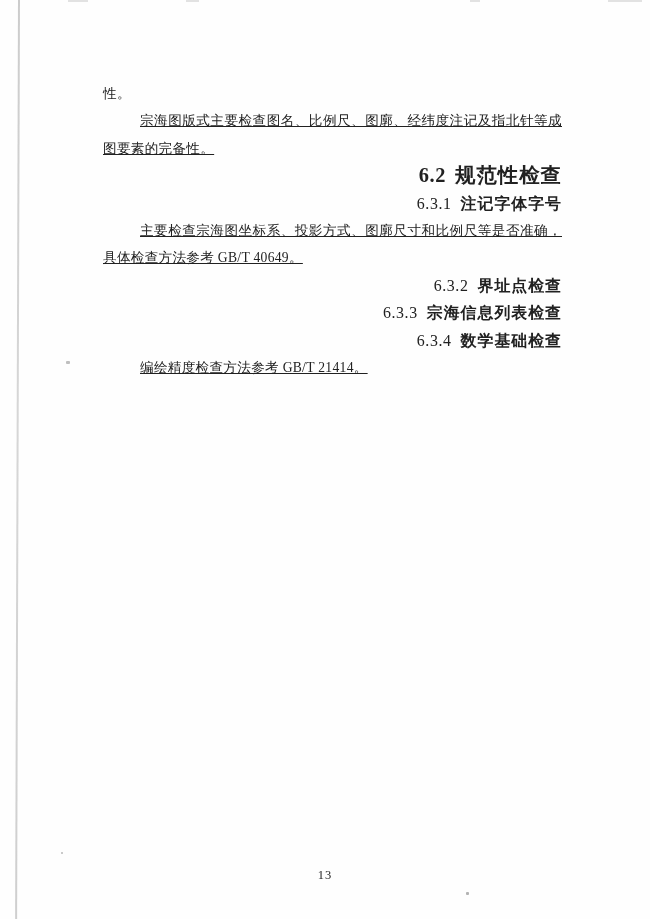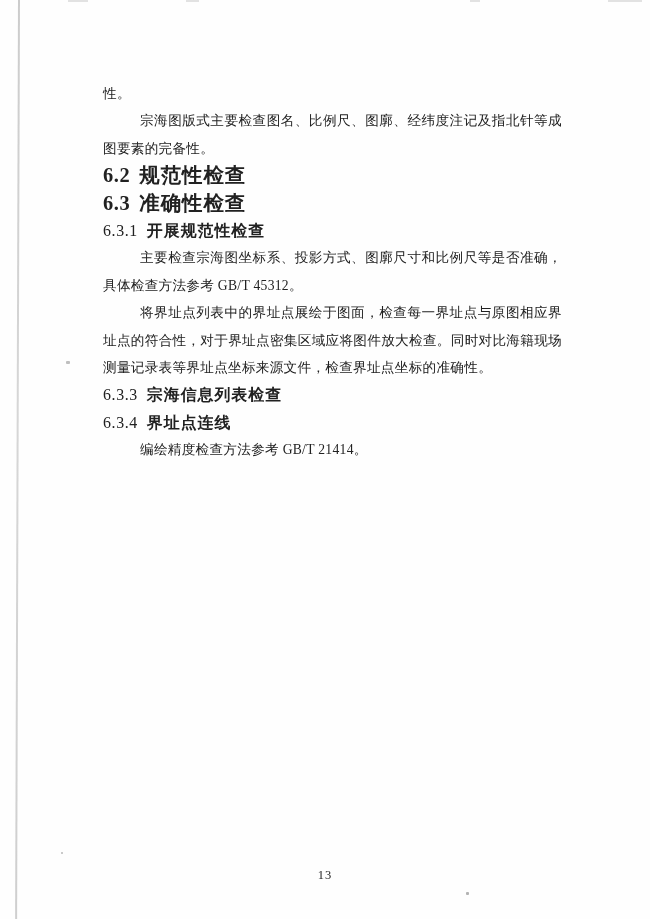--- a/index.html
+++ b/index.html
@@ -51,25 +51,25 @@
     top: 80px;
     width: 459px;
     color: #212121;
     font-size: 13.6px;
     line-height: 27.4px;
     text-align: justify;
     text-justify: inter-character;
     letter-spacing: 0.3px;
   }
   .para { margin: 0; }
-  .para.indent { text-indent: 37px; }
+  .para.indent { text-indent: 37px; text-decoration: underline; }
   .heading {
     margin: 0;
     font-weight: bold;
-    text-align: left;
+    text-align: right;
   }
   .heading .hnum {
     display: inline-block;
     margin-right: 9px;
     letter-spacing: 0.6px;
   }
   .heading.h3 .hnum { font-weight: normal; }
   .heading .htitle {
     font-family: "Liberation Sans", "DejaVu Sans", sans-serif;
     letter-spacing: 1px;
@@ -101,33 +101,32 @@
 
   <div class="content">
 
     <p class="para">性。</p>
 
     <p class="para indent">宗海图版式主要检查图名、比例尺、图廓、经纬度注记及指北针等成图要素的完备性。</p>
 
     <h2 class="heading h2"><span class="hnum">6.2</span><span class="htitle">规范性检查</span></h2>
 
 
-    <h2 class="heading h2"><span class="hnum">6.3</span><span class="htitle">准确性检查</span></h2>
 
-    <h3 class="heading h3"><span class="hnum">6.3.1</span><span class="htitle">开展规范性检查</span></h3>
+    <h3 class="heading h3"><span class="hnum">6.3.1</span><span class="htitle">注记字体字号</span></h3>
 
-    <p class="para indent">主要检查宗海图坐标系、投影方式、图廓尺寸和比例尺等是否准确，具体检查方法参考 GB/T 45312。</p>
+    <p class="para indent">主要检查宗海图坐标系、投影方式、图廓尺寸和比例尺等是否准确，具体检查方法参考 GB/T 40649。</p>
 
+    <h3 class="heading h3"><span class="hnum">6.3.2</span><span class="htitle">界址点检查</span></h3>
 
-    <p class="para indent">将界址点列表中的界址点展绘于图面，检查每一界址点与原图相应界址点的符合性，对于界址点密集区域应将图件放大检查。同时对比海籍现场测量记录表等界址点坐标来源文件，检查界址点坐标的准确性。</p>
 
     <h3 class="heading h3"><span class="hnum">6.3.3</span><span class="htitle">宗海信息列表检查</span></h3>
 
 
-    <h3 class="heading h3"><span class="hnum">6.3.4</span><span class="htitle">界址点连线</span></h3>
+    <h3 class="heading h3"><span class="hnum">6.3.4</span><span class="htitle">数学基础检查</span></h3>
 
     <p class="para indent">编绘精度检查方法参考 GB/T 21414。</p>
 
   </div>
 
   <div class="pagenum">13</div>
 
 </div>
 
 </body></html>

